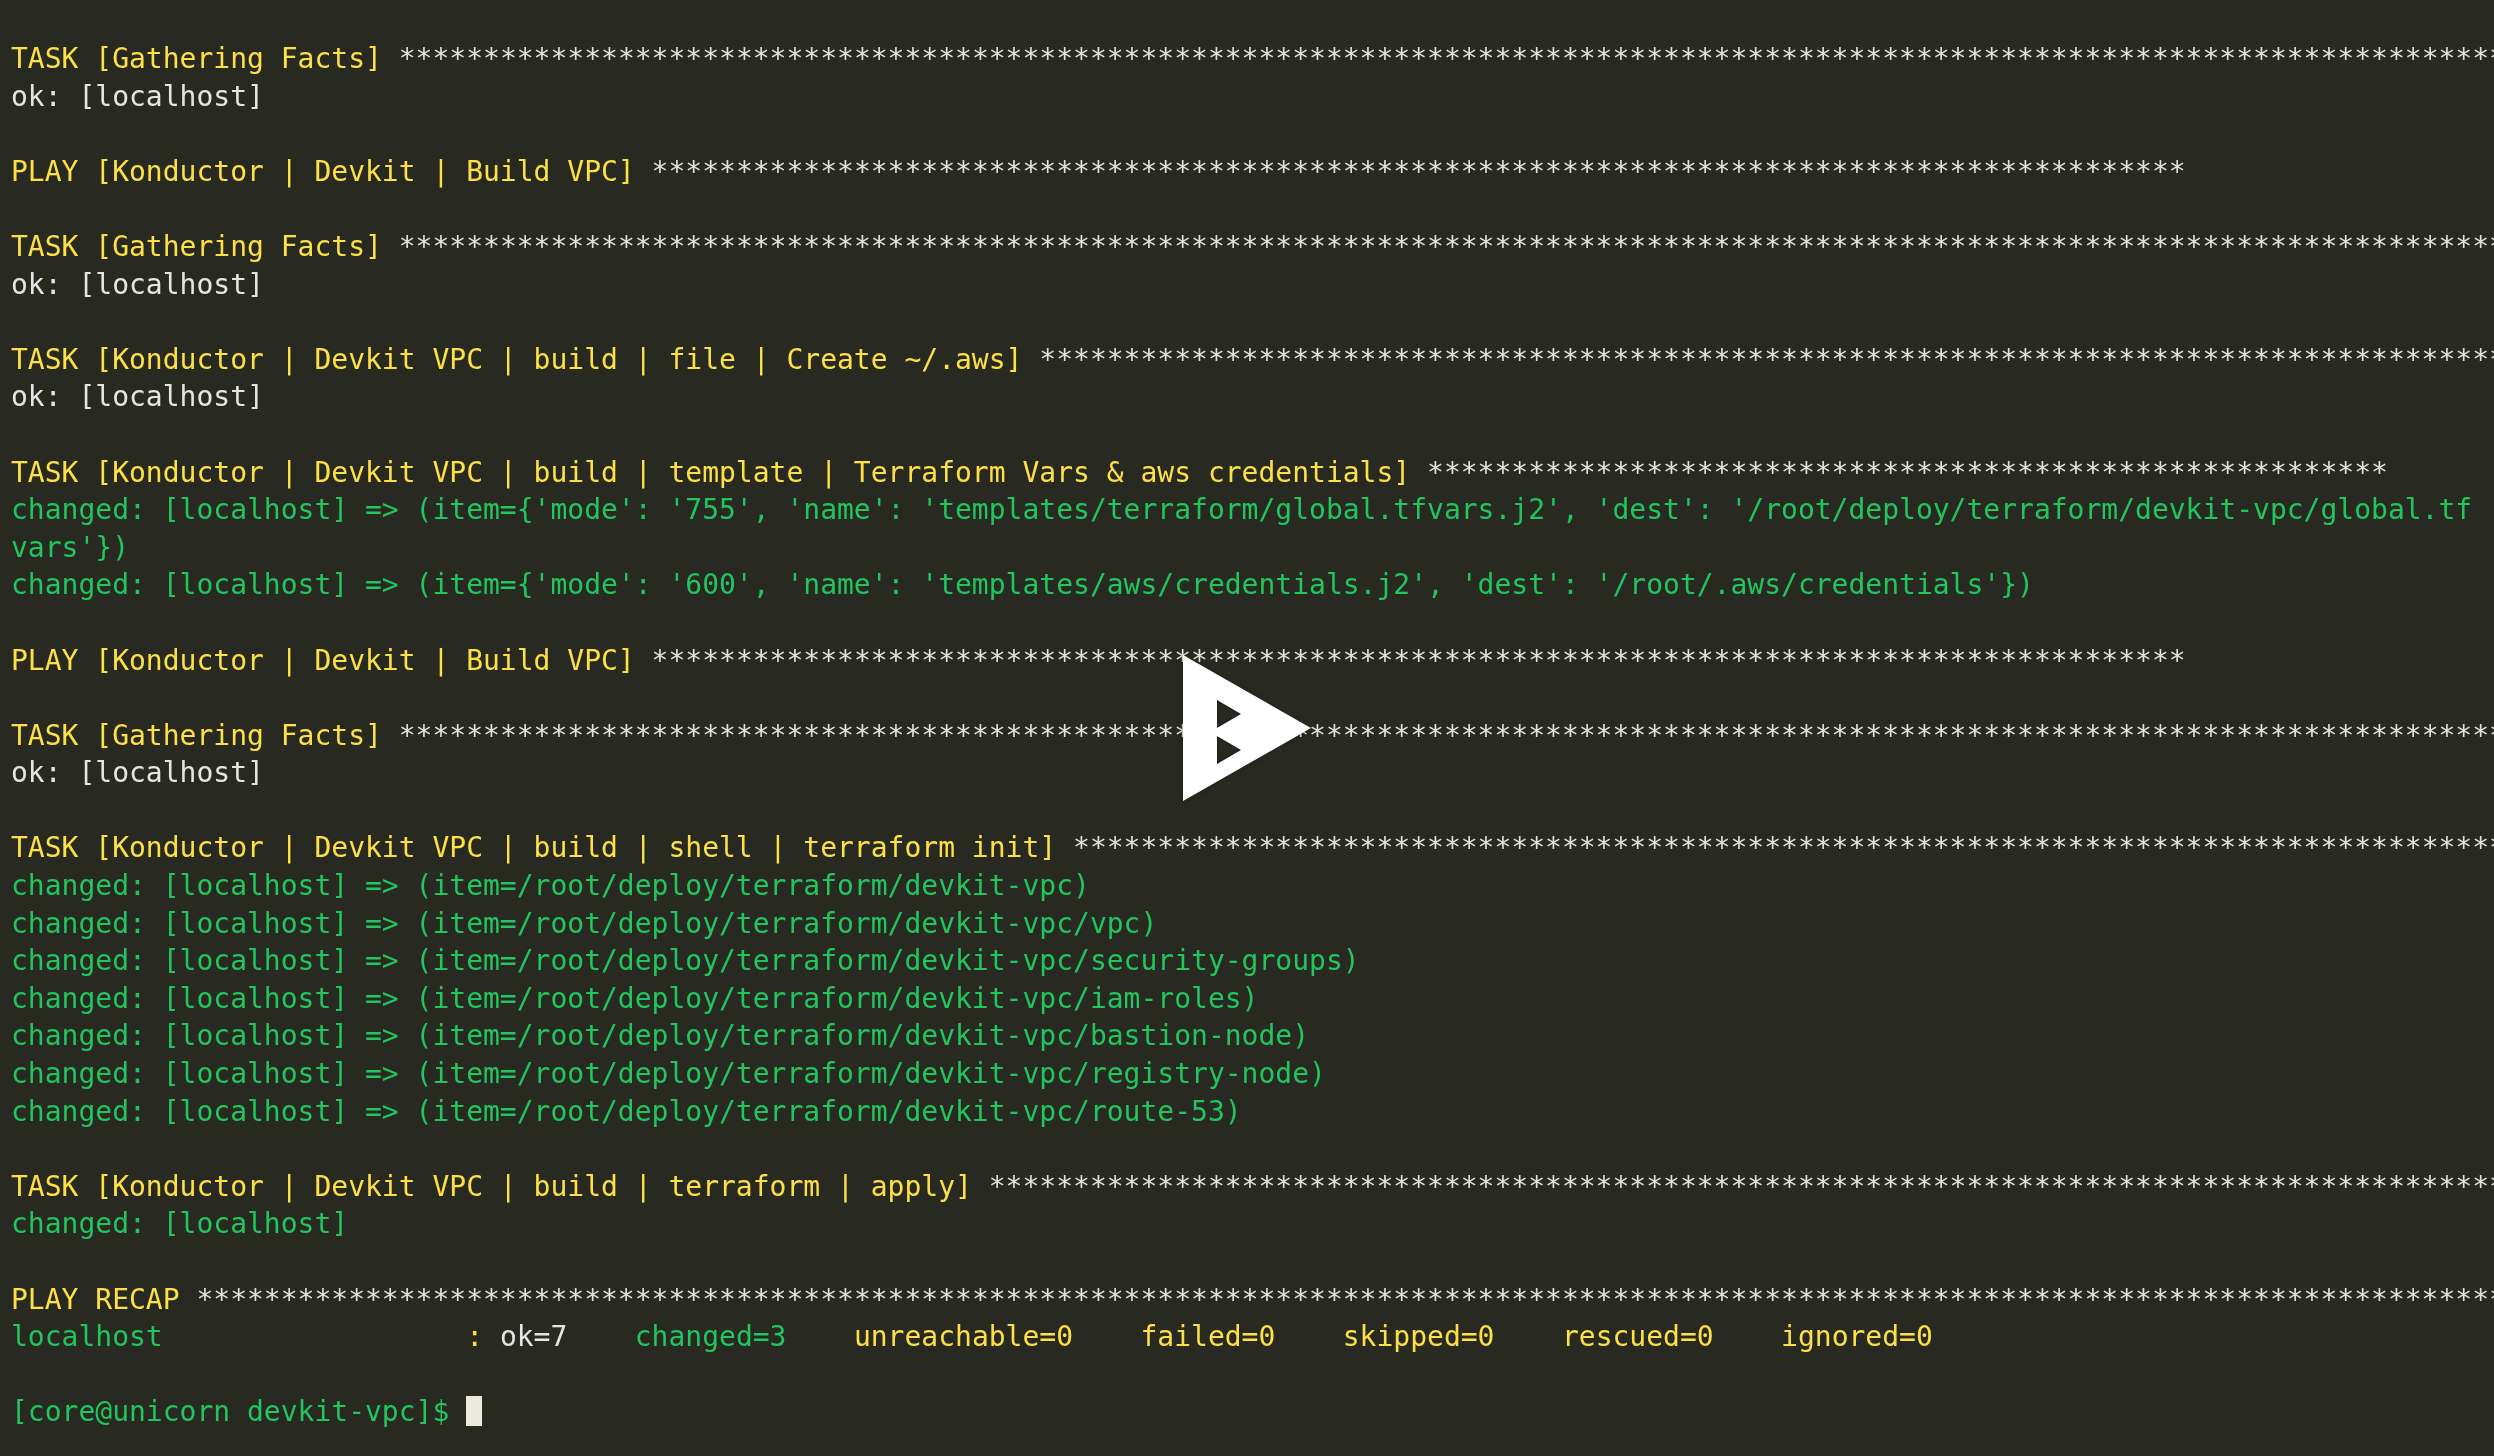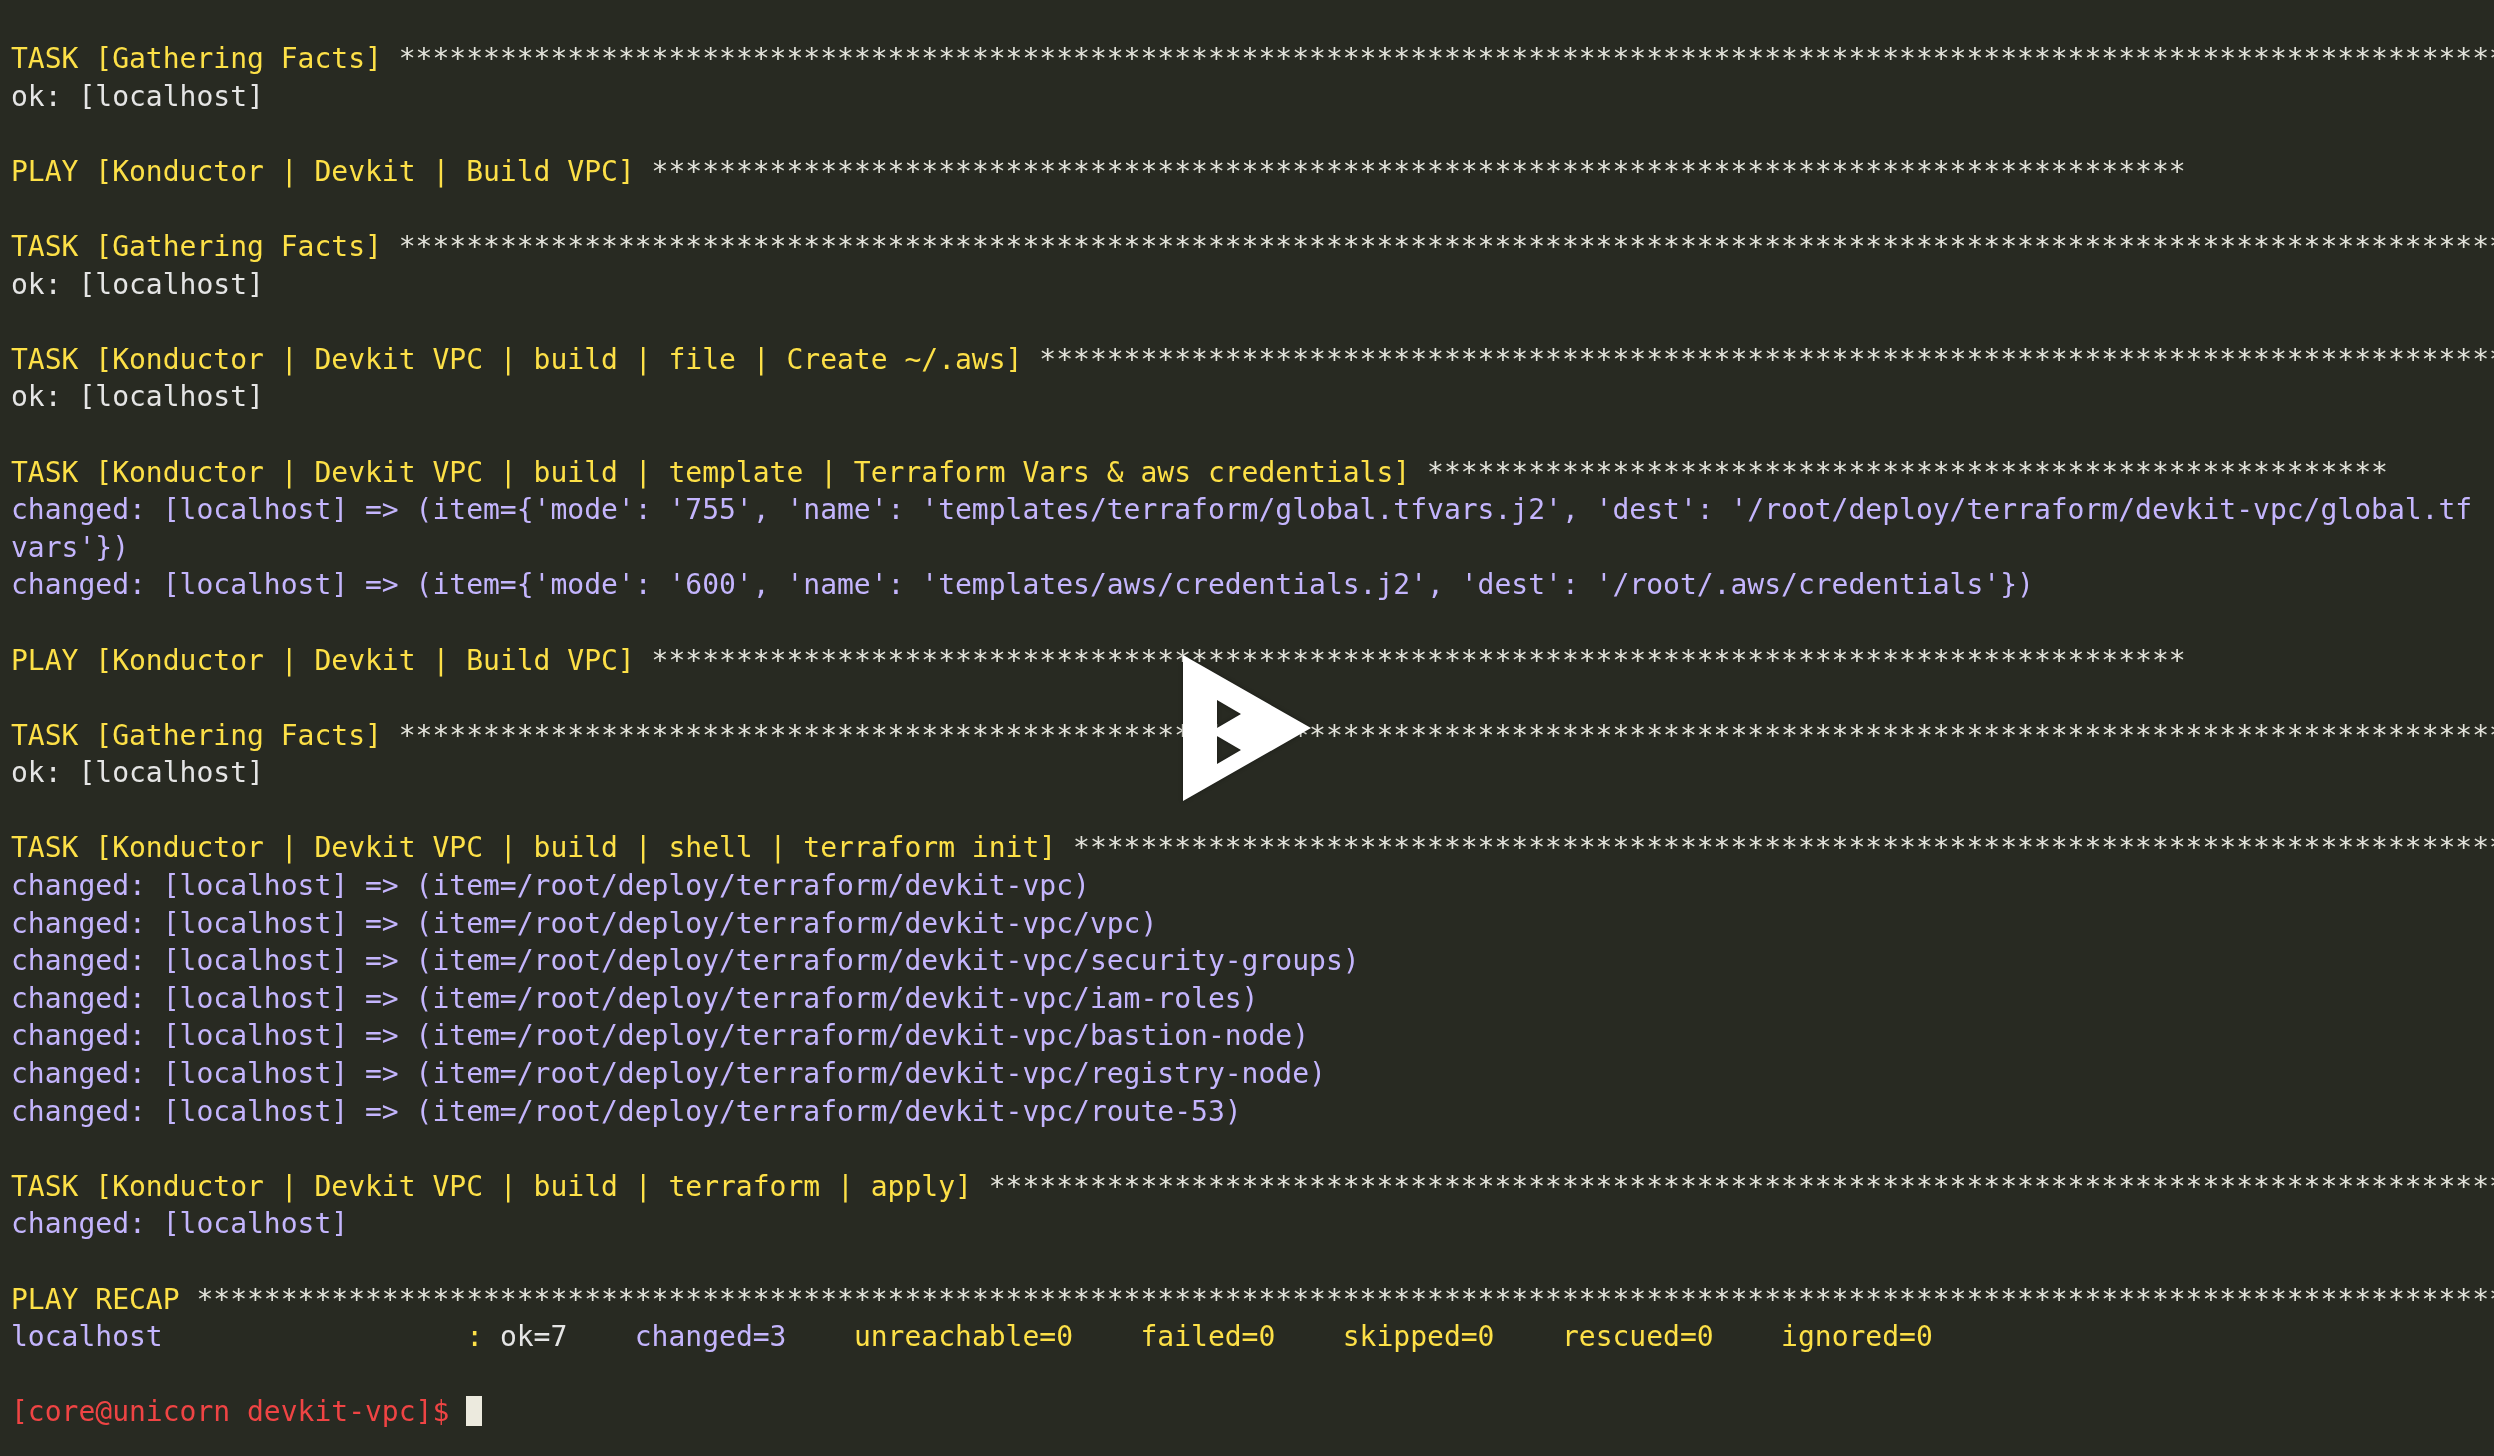--- a/index.html
+++ b/index.html
@@ -31,23 +31,23 @@
   }
   .line {
     white-space: pre;
     height: 37.6px;
     overflow: hidden;
   }
 
   
   .c-default { color: #fde047; }
   .c-ok      { color: #e5e5e5; }
-  .c-changed { color: #c4b5fd; }
+  .c-changed { color: #22c55e; }
   .c-stars   { color: #e2e2da; }
-  .c-prompt  { color: #ef4444; }
+  .c-prompt  { color: #22c55e; }
 
   
   .cursor {
     display: inline-block;
     width: 16px;
     height: 30px;
     background: #eceade;
     vertical-align: -5px;
   }
 

